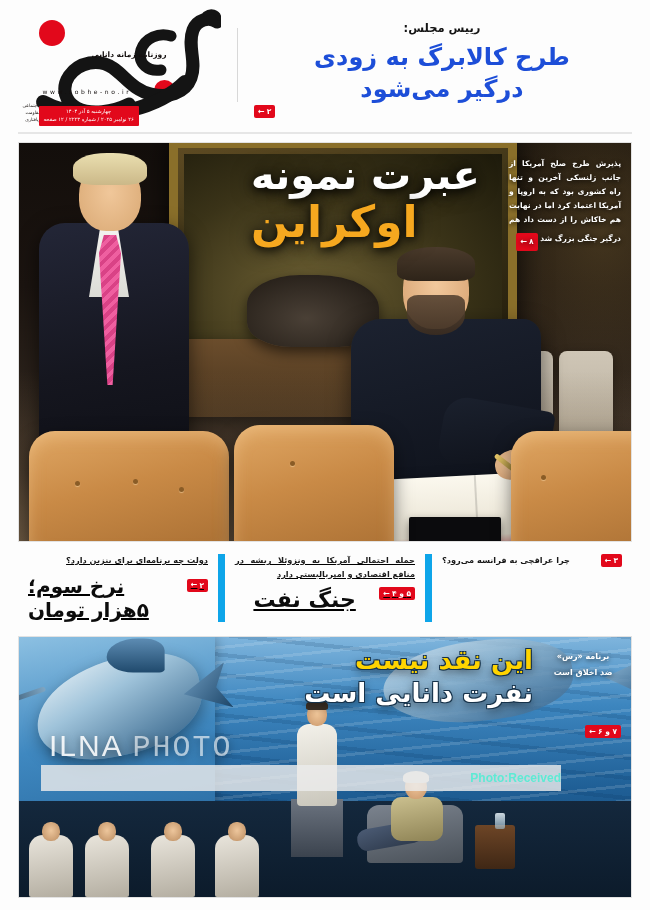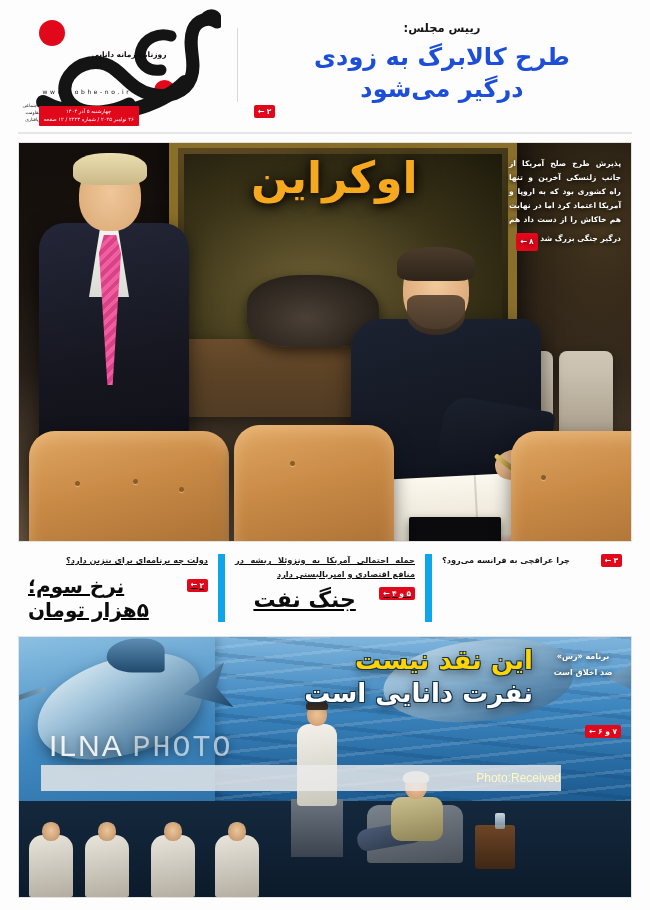--- a/index.html
+++ b/index.html
@@ -324,22 +324,22 @@
     text-shadow:0 2px 8px rgba(0,0,0,.4);white-space:nowrap;
     font-family:"Liberation Sans",sans-serif;
   }
   .wm .thin{font-weight:300;color:rgba(255,255,255,.62);font-family:Liberation Mono, monospace;}
   .capbar{
     position:absolute;left:22px;top:128px;width:520px;height:26px;
     background:rgba(236,236,236,.82);
     display:flex;align-items:center;
   }
   .capbar span{
-    font-size:12px;color:#fef9c3;padding-left:14px;
-    font-family:"Liberation Sans",sans-serif;direction:ltr;
+    font-size:12px;color:#5eead4;padding-left:14px;
+    font-family:"Liberation Sans",sans-serif;direction:ltr;font-weight:bold;
   }
   .bot-text{
     position:absolute;right:8px;top:8px;z-index:8;
     display:flex;flex-direction:row;gap:10px;align-items:flex-start;
   }
   .bot-title{text-align:right;}
   .bot-l1{
     font-size:26px;font-weight:bold;color:#ffd400;line-height:1.2;
     text-shadow:1px 1px 0 #16324a,-1px 1px 0 #16324a,1px -1px 0 #16324a,-1px -1px 0 #16324a,0 3px 10px rgba(0,0,0,.6);
     white-space:nowrap;
@@ -452,20 +452,21 @@
 
       <div class="hero-text">
         <div class="hero-deck">
           <span>پذیرش طرح صلح آمریکا از جانب زلنسکی آخرین و تنها راه کشوری بود که به اروپا و آمریکا اعتماد کرد اما در نهایت هم خاکاش را از دست داد هم درگیر جنگی بزرگ شد</span>
           <div class="pagebadge">
             <span>۸</span>
             <span class="arrowg">←</span>
           </div>
         </div>
         <div class="hero-title">
+          <div class="hero-l1">عبرت نمونه</div>
           <div class="hero-l2">اوکراین</div>
         </div>
       </div>
     </div>
   </div>
 
   <div class="mid">
 
     <div class="mcol">
       <div class="m-kickrow">

